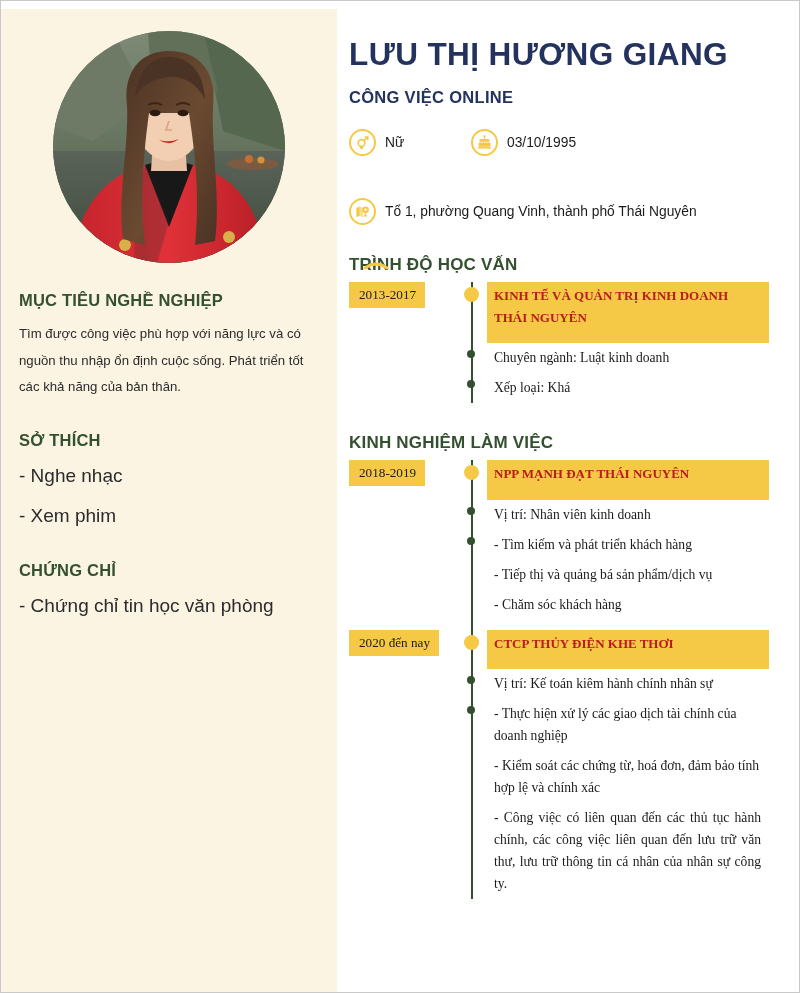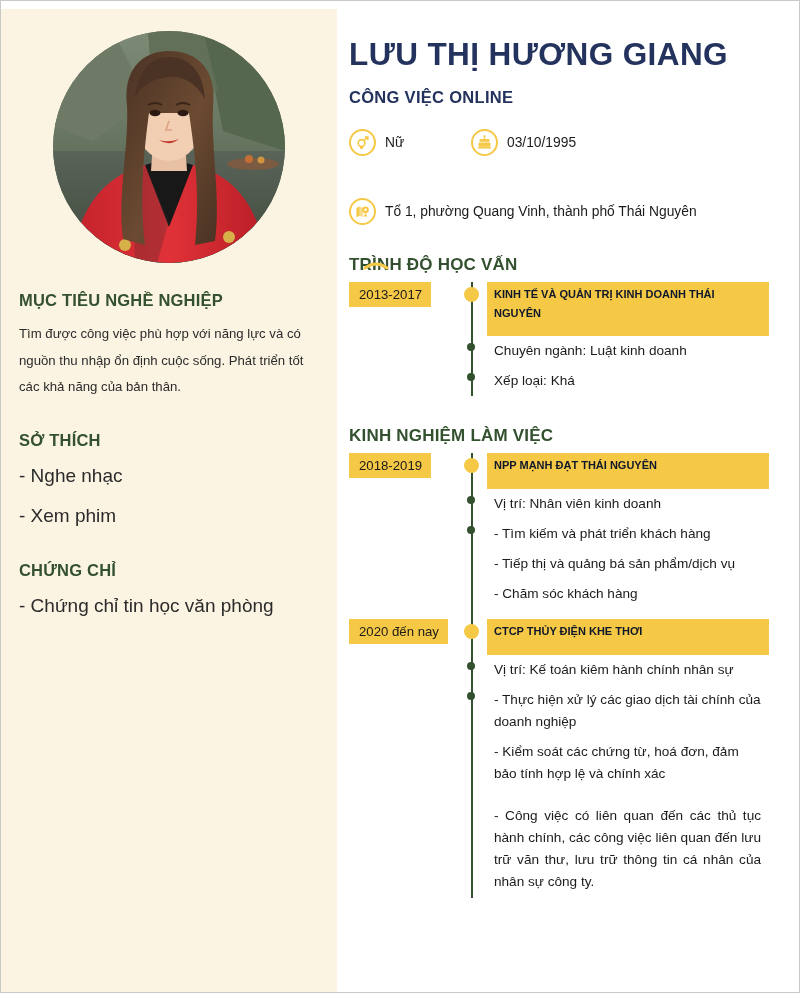--- a/index.html
+++ b/index.html
@@ -119,21 +119,21 @@
   
   .sec-heading {
     color: #33512F;
     font-size: 17px;
     font-weight: bold;
     letter-spacing: .2px;
     margin-top: 30px;
     margin-bottom: 7px;
   }
 
-  .timeline { position: relative; }
+  .timeline { position: relative; font-family: Liberation Serif, serif; }
   .tl-line {
     position: absolute;
     left: 122px; top: 0; bottom: 0;
     width: 1.6px;
     background: #33512F;
   }
   .tl-row {
     display: flex;
     align-items: flex-start;
     position: relative;
@@ -170,34 +170,34 @@
     width: 8px; height: 8px;
     border-radius: 50%;
     background: #33512F;
   }
   .tl-content {
     flex: 1;
     padding-left: 16px;
   }
   .entry-title {
     background: #F5C845;
-    color: #0f172a;
-    font-size: 11px;
+    color: #b91c1c;
+    font-size: 13px;
     font-weight: bold;
     line-height: 1.72;
     padding: 3px 8px 14px 7px;
     display: block;
   }
   .entry-line {
     color: #1b1b1b;
     font-size: 13.6px;
     line-height: 1.62;
     padding: 4px 8px 4px 7px;
   }
-  .entry-line.justify { text-align: justify; margin-top: 12px; }
+  .entry-line.justify { text-align: justify; }
   .spacer-10 { height: 10px; }
 </style>
 </head>
 <body>
 
 <div class="page">
 
   <aside class="sidebar">
 
     <div class="photo-wrap">

